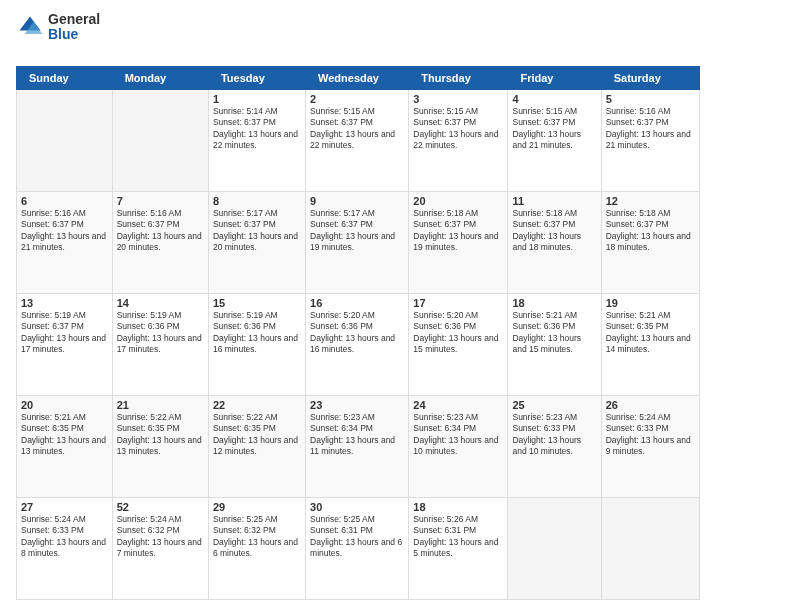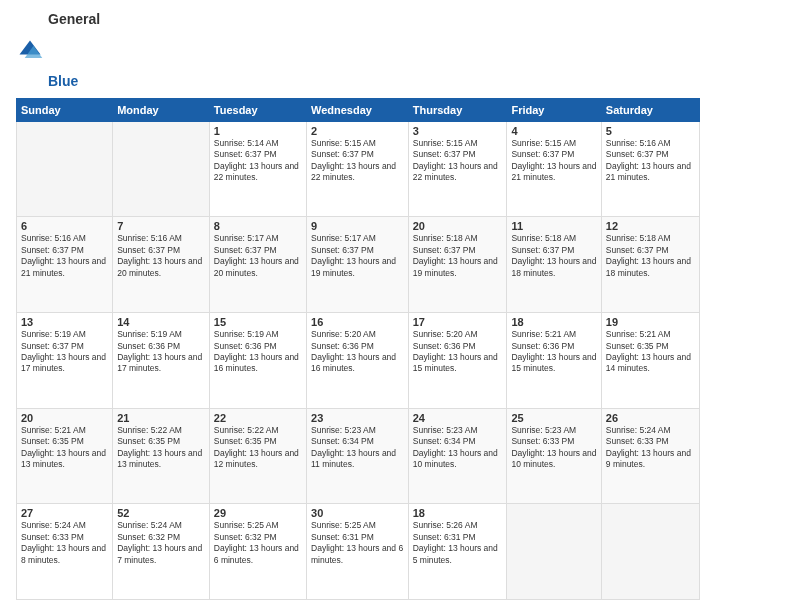--- a/index.html
+++ b/index.html
@@ -9,20 +9,21 @@
       font-family: Arial, sans-serif;
       background: #fff;
       overflow: hidden;
     }
     .page {
       width: 716px;
       height: 612px;
       padding: 12px 16px;
       display: flex;
       flex-direction: column;
+      gap: 15px;
     }
     .header {
       display: flex;
       justify-content: space-between;
       align-items: flex-start;
       margin-bottom: 8px;
     }
     .logo {
       display: flex;
       align-items: center;
@@ -35,21 +36,20 @@
     }
     .logo-general {
       font-size: 14px;
       font-weight: bold;
       color: #333;
     }
     .logo-blue {
       font-size: 14px;
       font-weight: bold;
       color: #1a5fa8;
-      margin-top: 47px;
     }
     .logo-icon {
       width: 28px;
       height: 28px;
     }
     .title-block {
       text-align: right;
     }
     .month-title {
       font-size: 32px;
@@ -64,21 +64,21 @@
     .calendar-table {
       width: 100%;
       border-collapse: collapse;
       flex: 1;
     }
     .calendar-table th {
       background-color: #1a5fa8;
       color: #fff;
       font-size: 11px;
       font-weight: bold;
-      padding: 5px 4px;
+      padding: 5px 12px;
       text-align: left;
       border: 1px solid #1a5fa8;
     }
     .calendar-table td {
       border: 1px solid #ddd;
       vertical-align: top;
       padding: 3px 4px;
       width: 113px;
       height: 82px;
       font-size: 9px;

